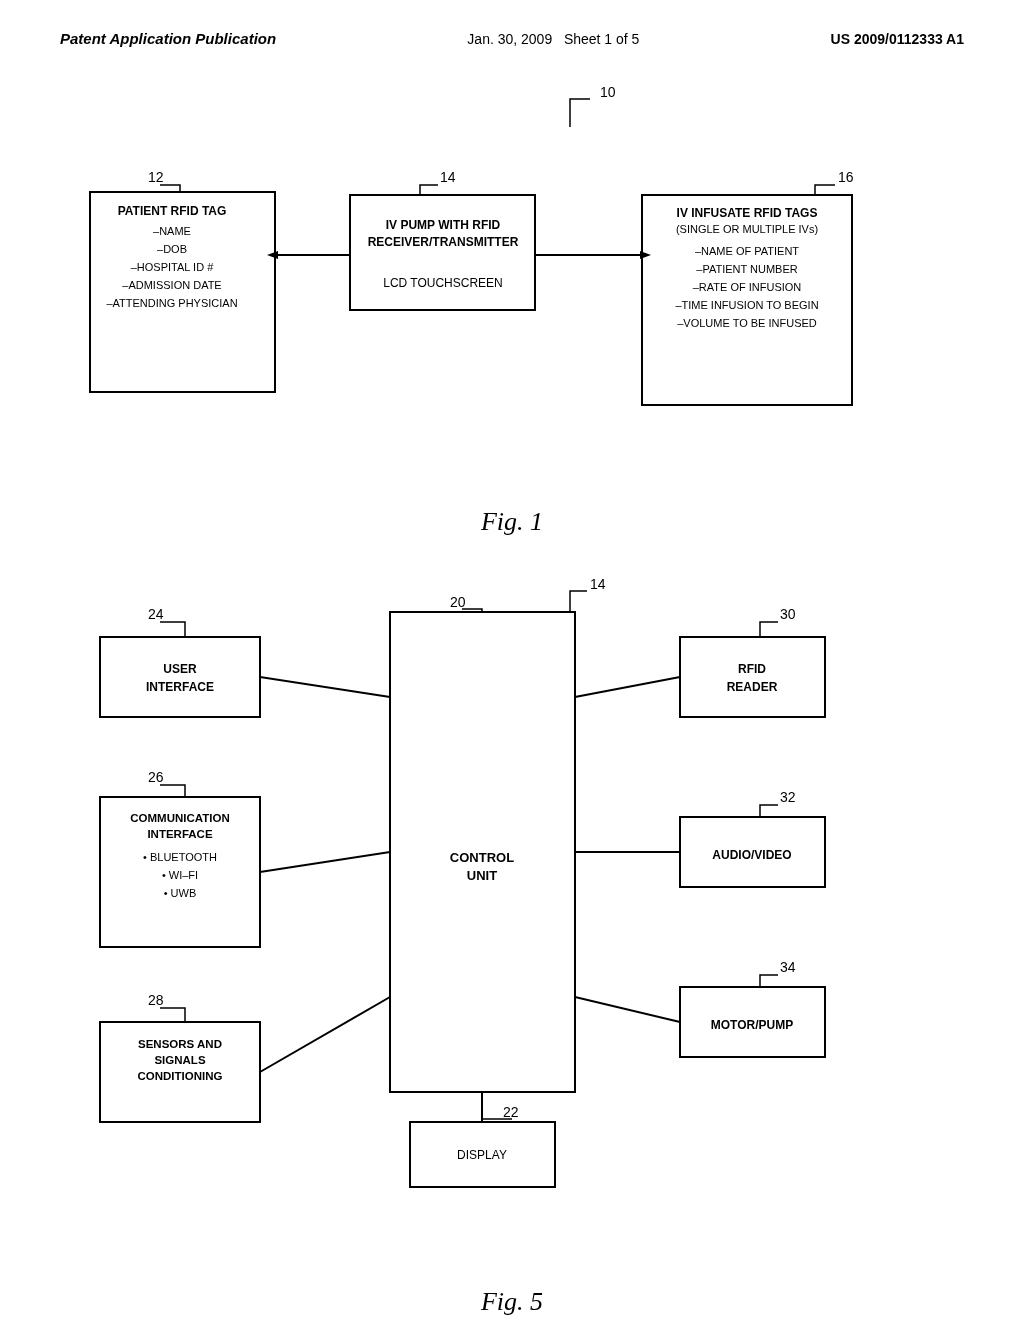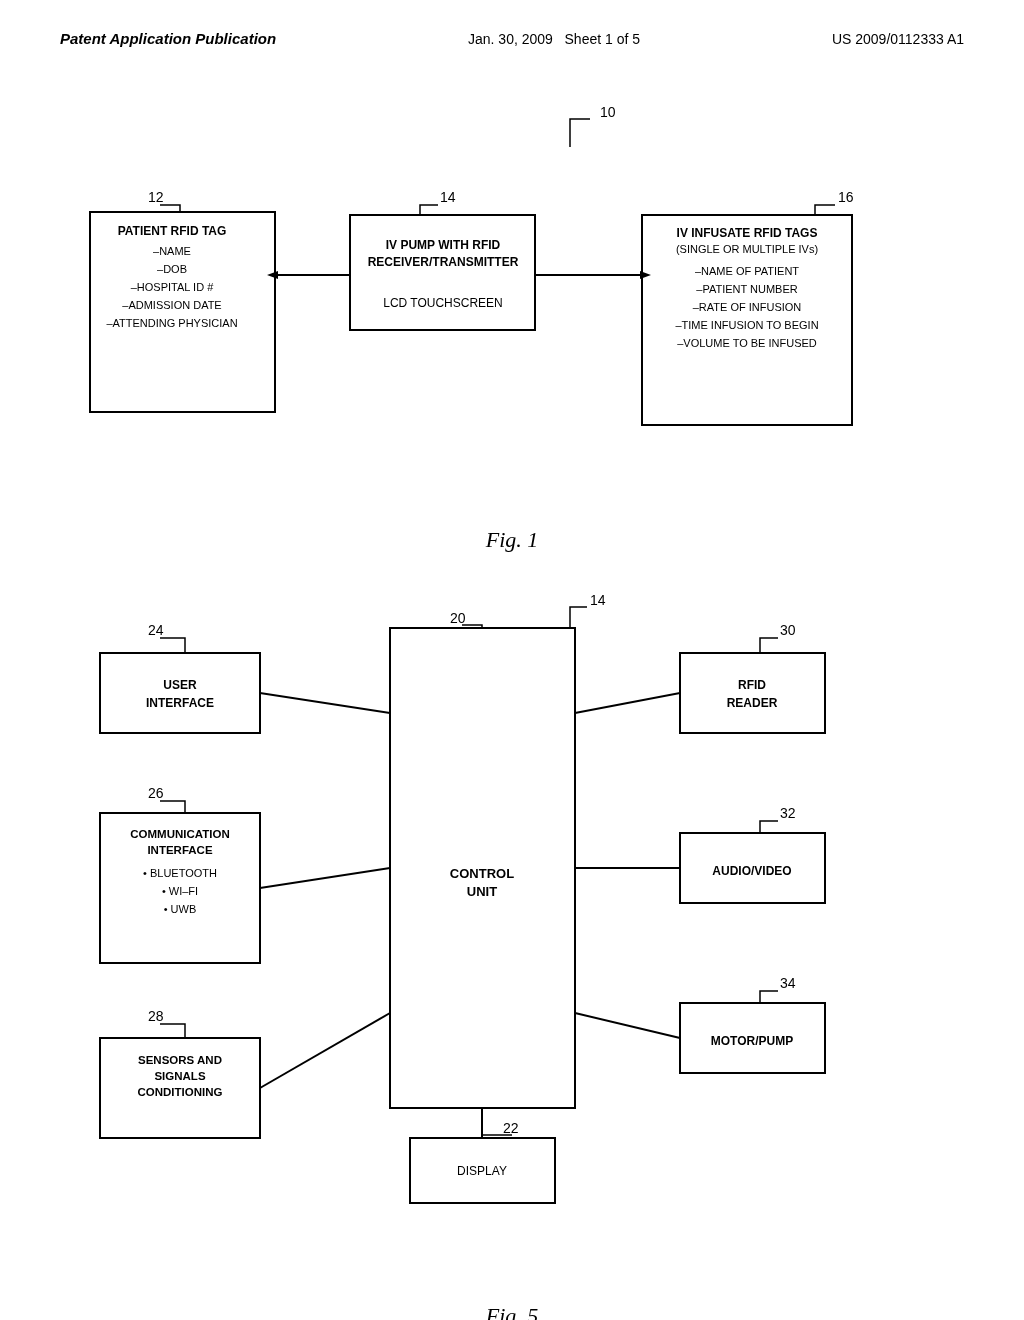--- a/index.html
+++ b/index.html
@@ -18,50 +18,50 @@
       background: #fff;
       position: relative;
       padding: 20px 60px;
     }
 
     
     .header {
       display: flex;
       justify-content: space-between;
       align-items: flex-end;
-      margin-bottom: 40px;
+      margin-bottom: 20px;
       padding-top: 10px;
     }
     .header-left {
       font-weight: bold;
       font-size: 15px;
       font-style: italic;
     }
     .header-center {
       font-size: 14px;
       text-align: center;
     }
     .header-right {
       font-size: 14px;
-      font-weight: normal;
+      font-weight: bold;
     }
 
     
     .fig1-area {
       position: relative;
       width: 100%;
       height: 420px;
       margin-bottom: 20px;
     }
 
     
     .fig-caption {
       text-align: center;
       font-style: italic;
-      font-size: 22px;
+      font-size: 26px;
       font-family: Georgia, serif;
       margin: 10px 0 30px 0;
     }
 
     
     .fig2-area {
       position: relative;
       width: 100%;
       height: 700px;
       margin-bottom: 20px;

